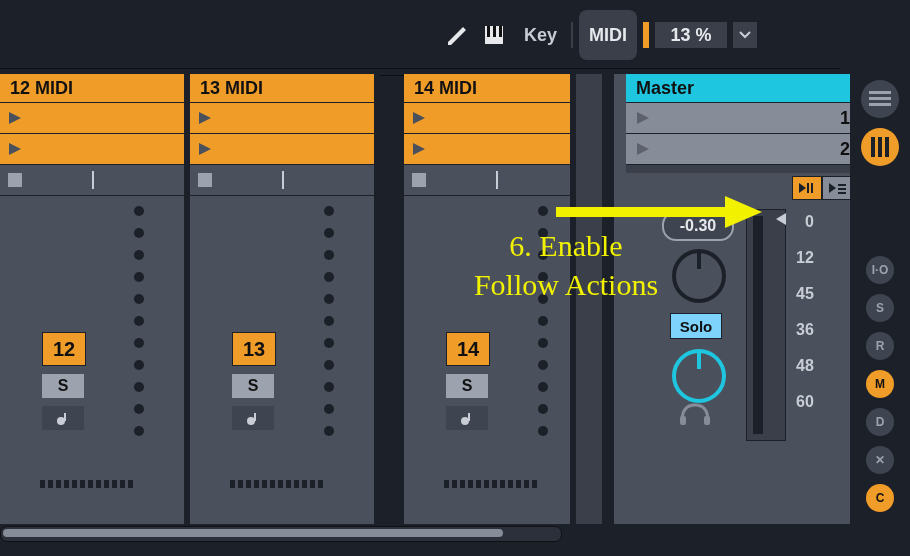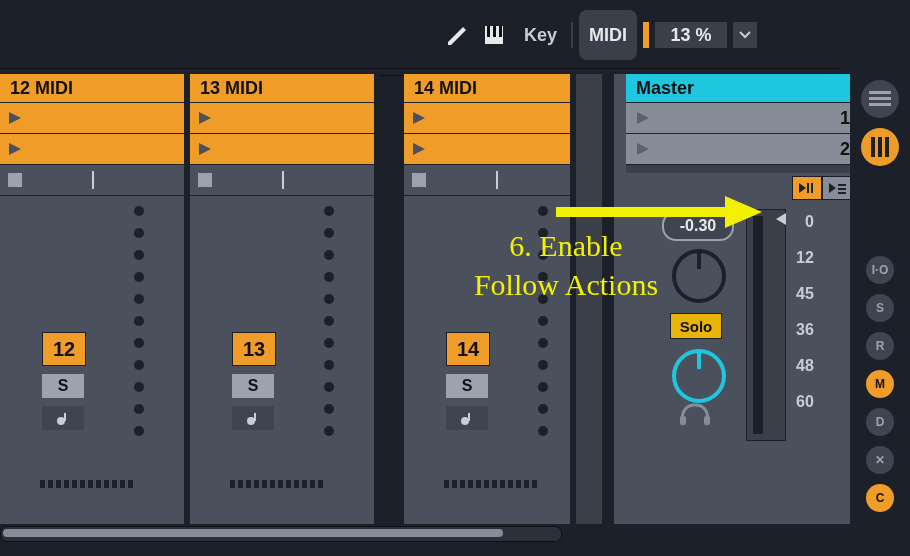--- a/index.html
+++ b/index.html
@@ -50,21 +50,21 @@
   .fa-btn{width:28px;height:22px;display:flex;align-items:center;justify-content:center;border:1px solid #1c2028}
   .fa-on{background:#f09c28}
   .fa-off{background:#868c98}
 
   .m-mixer{position:relative;height:300px}
   .readout{position:absolute;top:8px;left:36px;width:68px;height:26px;border:2px solid #9ca2ae;border-radius:14px;color:#e6e8ec;font-size:16px;font-weight:700;display:flex;align-items:center;justify-content:center;background:#3f4550}
   .knob{position:absolute;width:46px;height:46px;border:4px solid #1c2028;border-radius:50%}
   .knob::after{content:"";position:absolute;left:50%;top:-2px;width:4px;height:18px;background:#1c2028;transform:translateX(-50%)}
   .knob.cue{border-color:#1fc6e0}
   .knob.cue::after{background:#1fc6e0}
-  .solo-chip{position:absolute;width:50px;height:24px;background:#eab308;color:#111;font-size:15px;font-weight:700;display:flex;align-items:center;justify-content:center;border:1px solid #1c2028}
+  .solo-chip{position:absolute;width:50px;height:24px;background:#7dd3fc;color:#111;font-size:15px;font-weight:700;display:flex;align-items:center;justify-content:center;border:1px solid #1c2028}
   .meter-rail{position:absolute;top:6px;width:38px;height:230px;background:#3a3f4a;border:1px solid #1c2028}
   .meter-rail .bar{position:absolute;left:6px;top:6px;width:10px;bottom:6px;background:#1c2028}
   .meter-rail .tri{position:absolute;right:-2px;top:2px}
   .db-labels{position:absolute;top:10px;display:flex;flex-direction:column;gap:18px;color:#c8ccd4;font-size:16px;font-weight:700;text-align:right}
 
   
   .rail{position:absolute;top:74px;right:0;width:60px;height:470px;background:#1c2028;display:flex;flex-direction:column;align-items:center;gap:10px;padding-top:6px}
   .rbtn{width:38px;height:38px;border-radius:50%;background:#3f4550;display:flex;align-items:center;justify-content:center;color:#9ca2ae;font-size:15px;font-weight:700}
   .rbtn.on{background:#f09c28;color:#111}
   .rbtn.small{width:28px;height:28px;font-size:12px}

